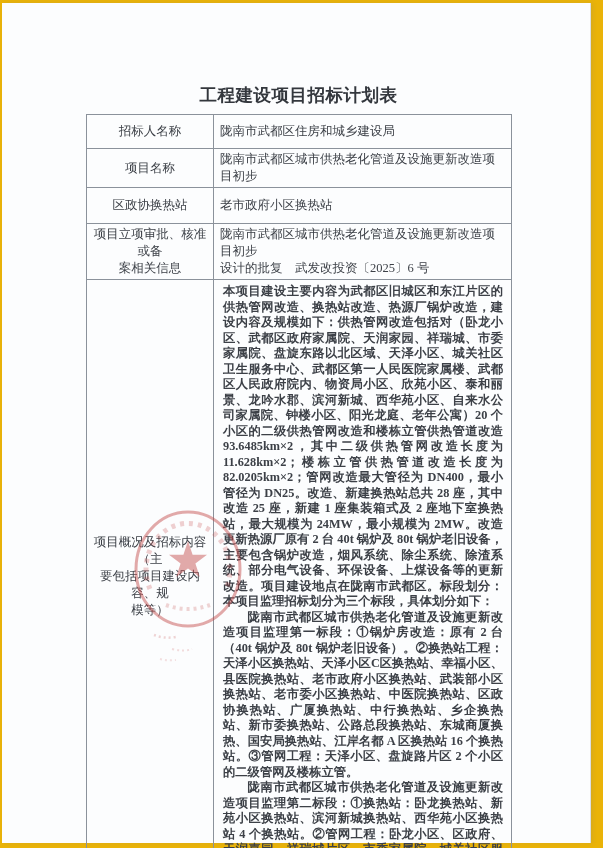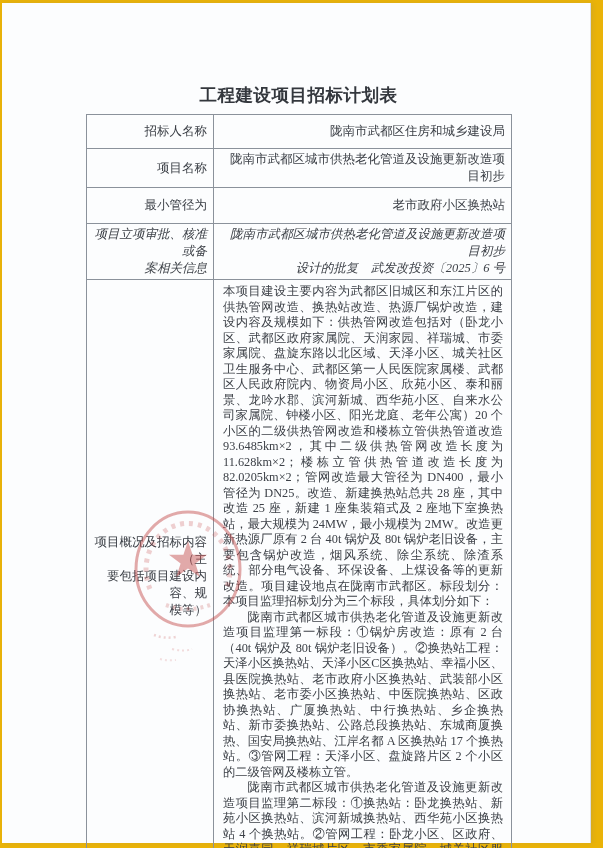--- a/index.html
+++ b/index.html
@@ -28,37 +28,37 @@
   .bid-table td{
     border:1px solid #8b929b;
     font-size:12.5px;color:#3c4047;
     padding:2px 6px;
     vertical-align:middle;
     overflow:hidden;
   }
   .col-label{width:127px;}
   .col-value{width:298px;}
   td.label-cell{
-    text-align:right;white-space:pre-line;line-height:17px;
+    text-align:center;white-space:pre-line;line-height:17px;
   }
   td.value-cell{
-    text-align:right;white-space:pre-line;line-height:17px;
+    text-align:left;white-space:pre-line;line-height:17px;
   }
   tr.r1{height:34px;}
   tr.r2{height:37px;}
   tr.r3{height:36px;}
-  tr.r4{height:45px;font-style:italic;}
+  tr.r4{height:45px;}
   tr.r5{height:500px;}
   td.overview-cell{
     vertical-align:top;
     text-align:justify;
     padding:4px 8px 0 9px;
     font-size:12.3px;line-height:15.5px;
   }
-  .overview-cell p{margin:0;}
+  .overview-cell p{margin:0;font-weight:bold;}
   .overview-cell p.indent{text-indent:2em;}
   .seal{
     position:absolute;left:118px;top:490px;width:140px;height:172px;
     pointer-events:none;
   }
 </style>
 </head>
 <body>
 
 <div class="screen">
@@ -74,36 +74,36 @@
       <tbody>
           <tr class="r1">
         <td class="label-cell">招标人名称</td>
         <td class="value-cell">陇南市武都区住房和城乡建设局</td>
       </tr>
       <tr class="r2">
         <td class="label-cell">项目名称</td>
         <td class="value-cell">陇南市武都区城市供热老化管道及设施更新改造项目初步</td>
       </tr>
       <tr class="r3">
-        <td class="label-cell">最小管径为</td>
+        <td class="label-cell">区政协换热站</td>
         <td class="value-cell">老市政府小区换热站</td>
       </tr>
       <tr class="r4">
         <td class="label-cell">项目立项审批、核准或备
 案相关信息</td>
         <td class="value-cell">陇南市武都区城市供热老化管道及设施更新改造项目初步
 设计的批复　武发改投资〔2025〕6 号</td>
       </tr>
       <tr class="r5">
         <td class="label-cell">项目概况及招标内容（主
 要包括项目建设内容、规
 模等）</td>
         <td class="overview-cell">
           <p>本项目建设主要内容为武都区旧城区和东江片区的供热管网改造、换热站改造、热源厂锅炉改造，建设内容及规模如下：供热管网改造包括对（卧龙小区、武都区政府家属院、天润家园、祥瑞城、市委家属院、盘旋东路以北区域、天泽小区、城关社区卫生服务中心、武都区第一人民医院家属楼、武都区人民政府院内、物资局小区、欣苑小区、泰和丽景、龙吟水郡、滨河新城、西华苑小区、自来水公司家属院、钟楼小区、阳光龙庭、老年公寓）20 个小区的二级供热管网改造和楼栋立管供热管道改造 93.6485km×2，其中二级供热管网改造长度为 11.628km×2；楼栋立管供热管道改造长度为 82.0205km×2；管网改造最大管径为 DN400，最小管径为 DN25。改造、新建换热站总共 28 座，其中改造 25 座，新建 1 座集装箱式及 2 座地下室换热站，最大规模为 24MW，最小规模为 2MW。改造更新热源厂原有 2 台 40t 锅炉及 80t 锅炉老旧设备，主要包含锅炉改造，烟风系统、除尘系统、除渣系统、部分电气设备、环保设备、上煤设备等的更新改造。项目建设地点在陇南市武都区。标段划分：本项目监理招标划分为三个标段，具体划分如下：</p>
-          <p class="indent">陇南市武都区城市供热老化管道及设施更新改造项目监理第一标段：①锅炉房改造：原有 2 台（40t 锅炉及 80t 锅炉老旧设备）。②换热站工程：天泽小区换热站、天泽小区C区换热站、幸福小区、县医院换热站、老市政府小区换热站、武装部小区换热站、老市委小区换热站、中医院换热站、区政协换热站、广厦换热站、中行换热站、乡企换热站、新市委换热站、公路总段换热站、东城商厦换热、国安局换热站、江岸名都 A 区换热站 17 个换热站。③管网工程：天泽小区、盘旋路片区 2 个小区的二级管网及楼栋立管。</p>
+          <p class="indent">陇南市武都区城市供热老化管道及设施更新改造项目监理第一标段：①锅炉房改造：原有 2 台（40t 锅炉及 80t 锅炉老旧设备）。②换热站工程：天泽小区换热站、天泽小区C区换热站、幸福小区、县医院换热站、老市政府小区换热站、武装部小区换热站、老市委小区换热站、中医院换热站、区政协换热站、广厦换热站、中行换热站、乡企换热站、新市委换热站、公路总段换热站、东城商厦换热、国安局换热站、江岸名都 A 区换热站 16 个换热站。③管网工程：天泽小区、盘旋路片区 2 个小区的二级管网及楼栋立管。</p>
           <p class="indent">陇南市武都区城市供热老化管道及设施更新改造项目监理第二标段：①换热站：卧龙换热站、新苑小区换热站、滨河新城换热站、西华苑小区换热站 4 个换热站。②管网工程：卧龙小区、区政府、天润嘉园、祥瑞城片区、市委家属院、城关社区服务中心、人民医院、政府家属院、物资小区、</p>
         </td>
       </tr>
     </tbody>
       </table>
 
     <svg class="seal" viewBox="0 0 140 172">
       <g opacity="0.45" style="filter:blur(0.5px)">
         <ellipse cx="68" cy="76" rx="52" ry="57" fill="none" stroke="#c24444" stroke-width="3"></ellipse>
 

